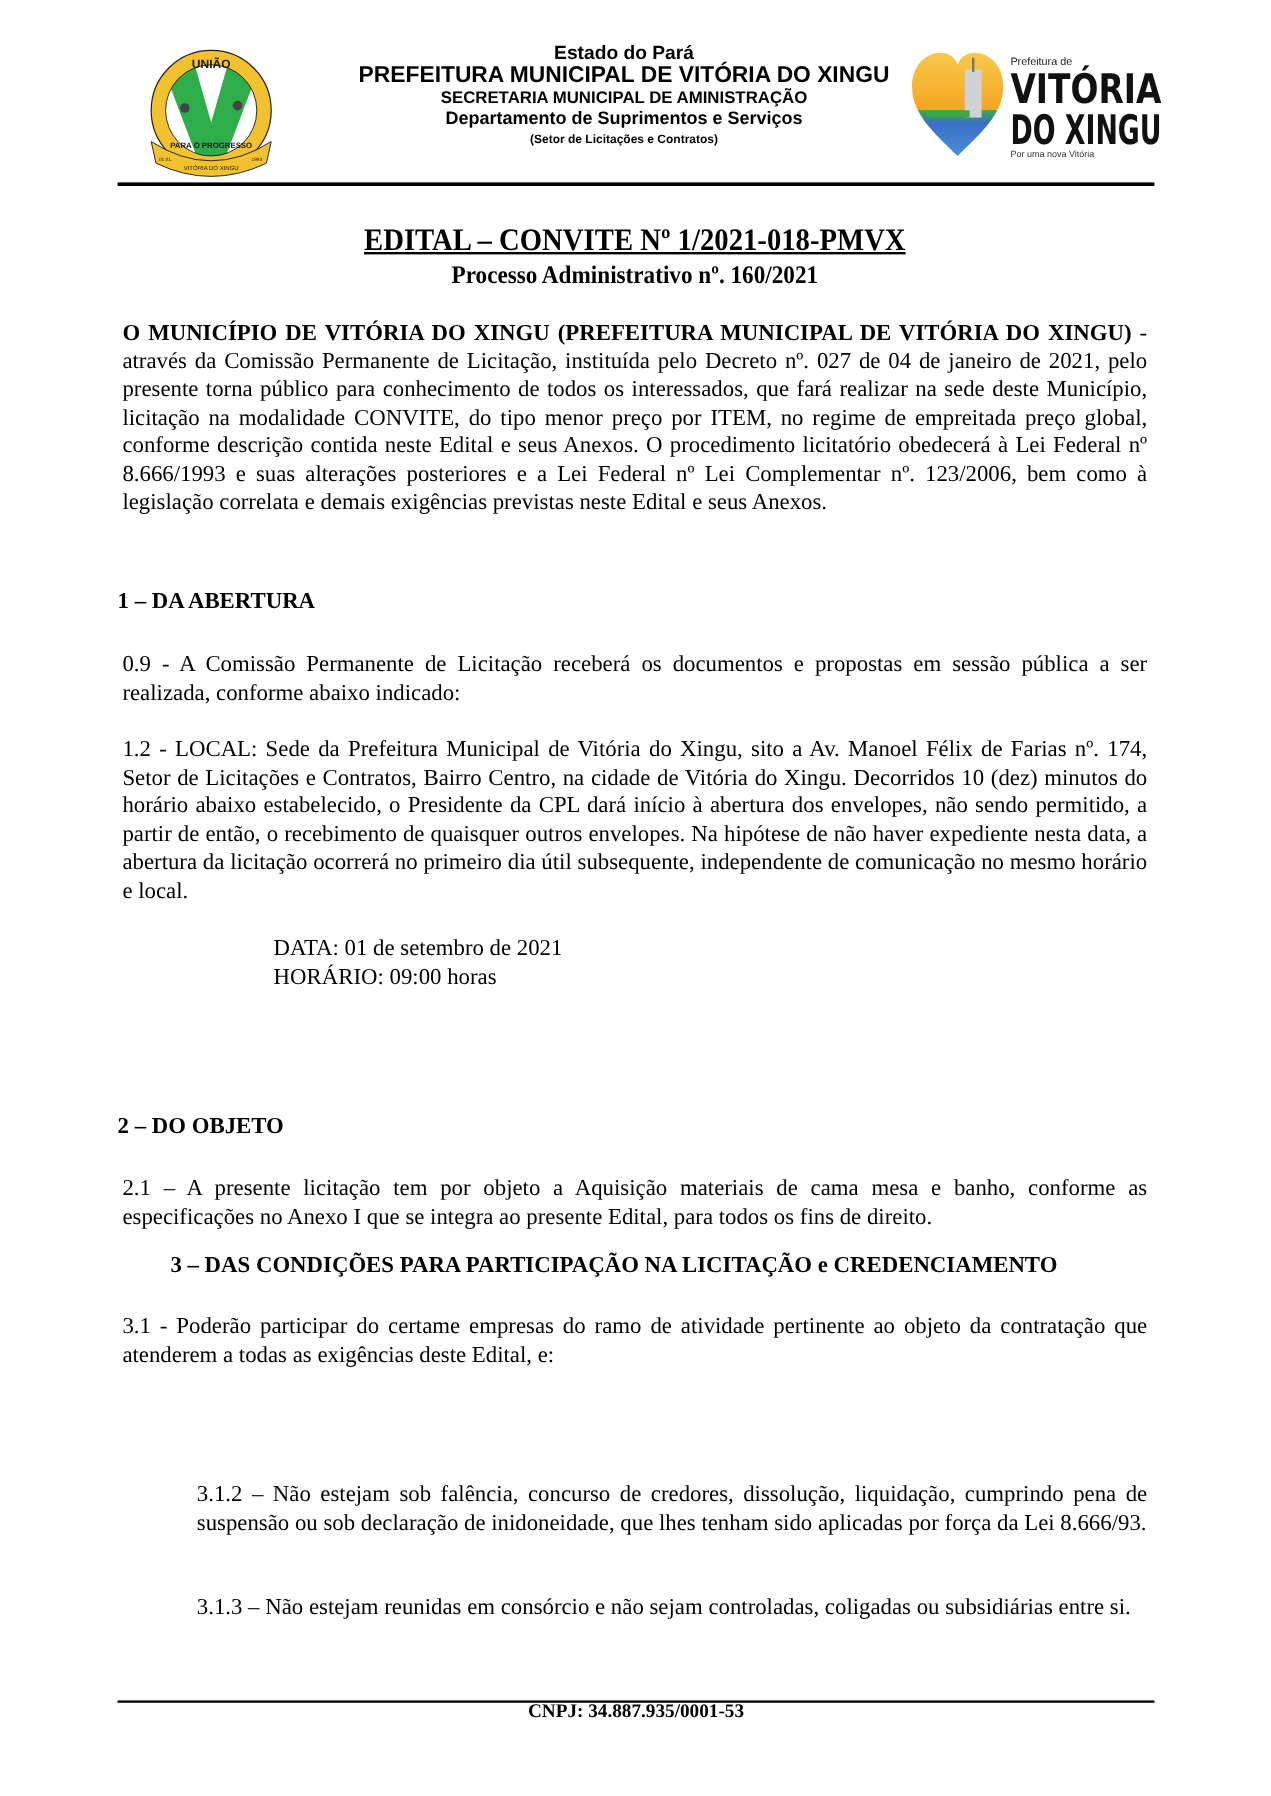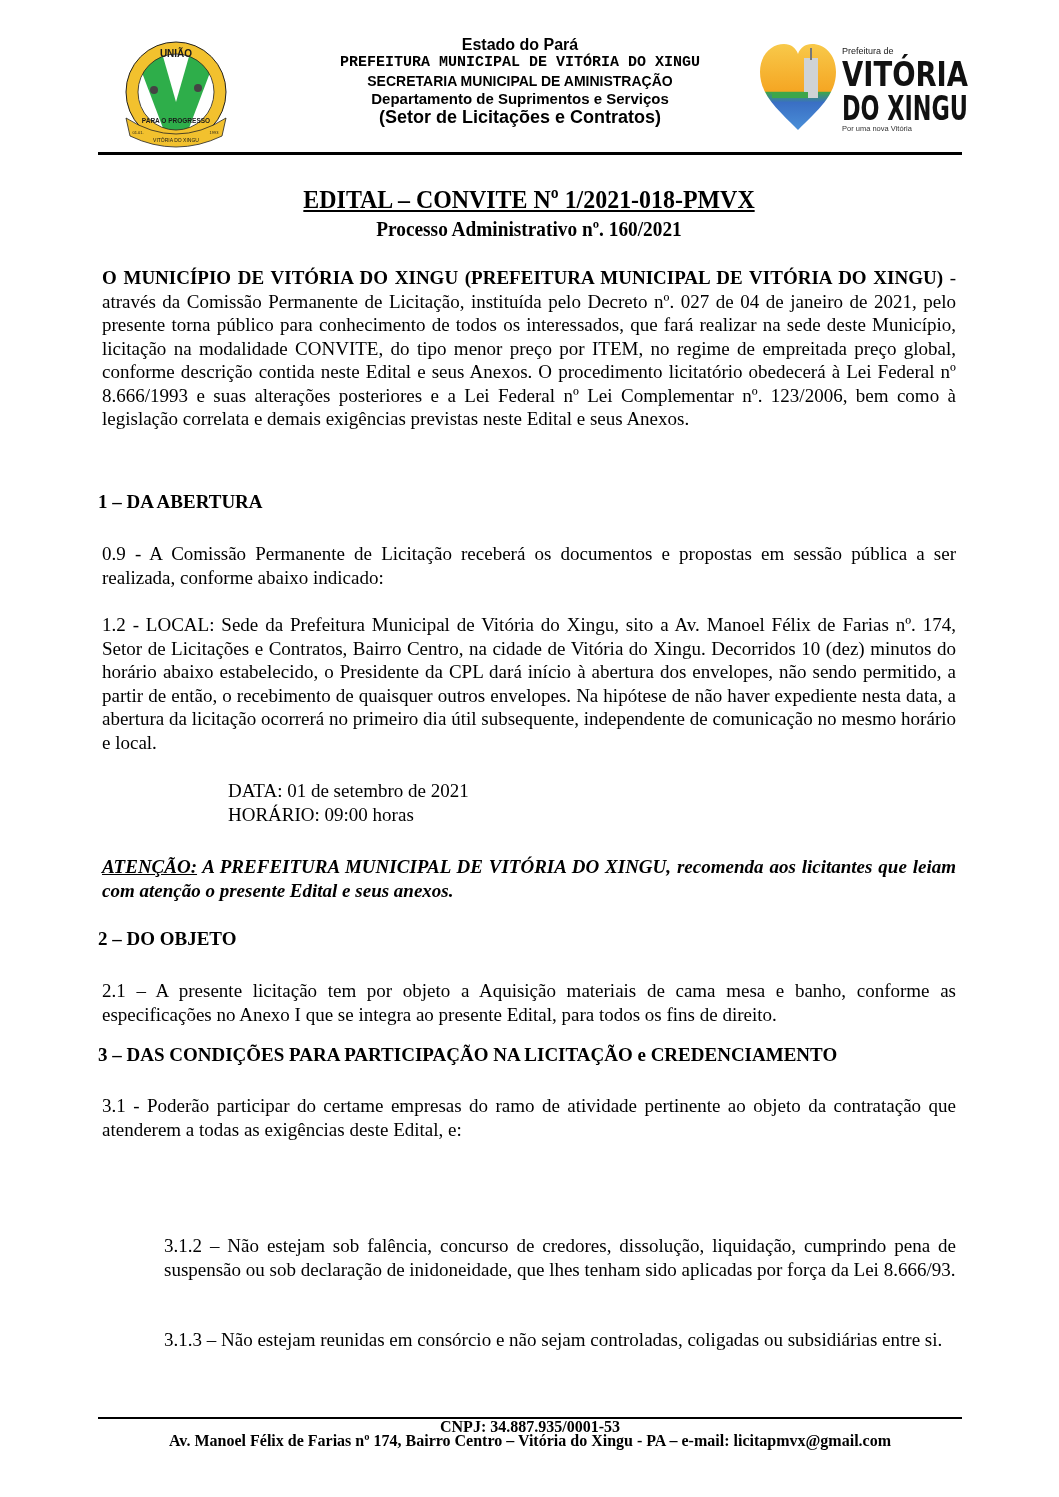--- a/index.html
+++ b/index.html
@@ -5,24 +5,24 @@
   html, body { margin: 0; padding: 0; background: #ffffff; }
   body { width: 1059px; height: 1497px; position: relative; overflow: hidden; color: #000; }
   .page { position: absolute; left: 0; top: 0; width: 1059px; height: 1497px; }
 
   
   .logo-left { position: absolute; left: 124px; top: 40px; width: 104px; height: 110px; }
   .logo-right { position: absolute; left: 758px; top: 40px; width: 215px; height: 95px; }
   .hdr { position: absolute; left: 250px; top: 36px; width: 540px; text-align: center;
          font-family: "Liberation Sans", sans-serif; font-weight: bold; line-height: 18px; }
   .hdr .l1 { font-size: 16px; }
-  .hdr .l2 { font-size: 15px; font-family: Liberation Mono, monospace; }
+  .hdr .l2 { font-size: 19px; }
   .hdr .l3 { font-size: 14px; text-align: center; }
   .hdr .l4 { font-size: 15px; }
-  .hdr .l5 { font-size: 18px; }
+  .hdr .l5 { font-size: 10px; }
   .rule-top { position: absolute; left: 98px; top: 152px; width: 864px; height: 3px; background: #000; }
 
   
   .doc { position: absolute; left: 98px; width: 862px;
          font-family: "Liberation Serif", serif; font-size: 19px; line-height: 23.5px; }
   .title { position: absolute; left: 98px; top: 185px; width: 862px; text-align: center;
            font-family: "Liberation Serif", serif; font-weight: bold; }
   .title .t1 { font-size: 26px; text-decoration: underline; line-height: 30px; display: block; transform: scaleX(0.92); }
   .title .t2 { font-size: 21px; line-height: 28px; display: block; transform: scaleX(0.92); }
   p { margin: 4px; text-align: justify; }
@@ -102,39 +102,35 @@
     <p>0.9 - A Comissão Permanente de Licitação receberá os documentos e propostas em sessão pública a ser realizada, conforme abaixo indicado:</p>
   </div>
   <div class="doc" style="top:609px;">
     <p>1.2 - LOCAL: Sede da Prefeitura Municipal de Vitória do Xingu, sito a Av. Manoel Félix de Farias nº. 174, Setor de Licitações e Contratos, Bairro Centro, na cidade de Vitória do Xingu. Decorridos 10 (dez) minutos do horário abaixo estabelecido, o Presidente da CPL dará início à abertura dos envelopes, não sendo permitido, a partir de então, o recebimento de quaisquer outros envelopes. Na hipótese de não haver expediente nesta data, a abertura da licitação ocorrerá no primeiro dia útil subsequente, independente de comunicação no mesmo horário e local.</p>
   </div>
   <div class="doc indent" style="top:779px; width:732px;">
     <div>DATA: 01 de setembro de 2021</div>
     <div>HORÁRIO: 09:00 horas</div>
   </div>
 
-  <div class="doc attn" style="top:851px;">
-    <p><u>ATENÇÃO:</u><span> A PREFEITURA MUNICIPAL DE VITÓRIA DO XINGU, recomenda aos licitantes que leiam com atenção o presente Edital e seus anexos.</span></p>
-  </div>
 
   <div class="doc h" style="top:927px;">2 – DO OBJETO</div>
   <div class="doc" style="top:975px;">
     <p>2.1 – A presente licitação tem por objeto a Aquisição materiais de cama mesa e banho, conforme as especificações no Anexo I que se integra ao presente Edital, para todos os fins de direito.</p>
   </div>
 
-  <div class="doc h" style="top:1043px;">3 – DAS CONDIÇÕES PARA PARTICIPAÇÃO NA LICITAÇÃO e CREDENCIAMENTO</div>
+  <div class="doc h" style="top:1043px;margin-left:44px;">3 – DAS CONDIÇÕES PARA PARTICIPAÇÃO NA LICITAÇÃO e CREDENCIAMENTO</div>
   <div class="doc" style="top:1090px;">
     <p>3.1 - Poderão participar do certame empresas do ramo de atividade pertinente ao objeto da contratação que atenderem a todas as exigências deste Edital, e:</p>
   </div>
   <div class="doc" style="top:1230px; left:160px; width:800px;">
     <p>3.1.2 – Não estejam sob falência, concurso de credores, dissolução, liquidação, cumprindo pena de suspensão ou sob declaração de inidoneidade, que lhes tenham sido aplicadas por força da Lei 8.666/93.</p>
   </div>
   <div class="doc" style="top:1324px; left:160px; width:800px;">
     <p>3.1.3 – Não estejam reunidas em consórcio e não sejam controladas, coligadas ou subsidiárias entre si.</p>
   </div>
 
   <div class="rule-bot"></div>
   <div class="foot">
     <div>CNPJ: 34.887.935/0001-53</div>
-    <div>Av. Manoel Félix de Farias nº 174, Bairro Centro – Vitória do Xingu - PA – e-mail: licitapmvx@gmail.com</div>
   </div>
 
 </div>
 
 </body></html>

